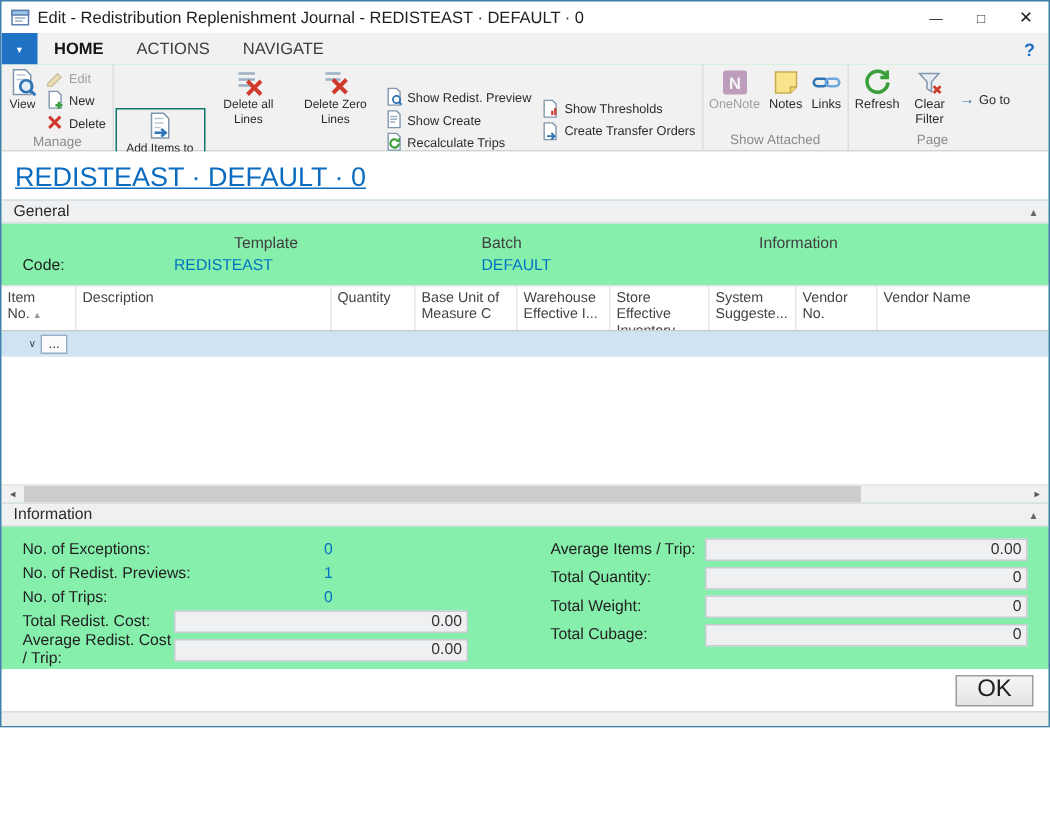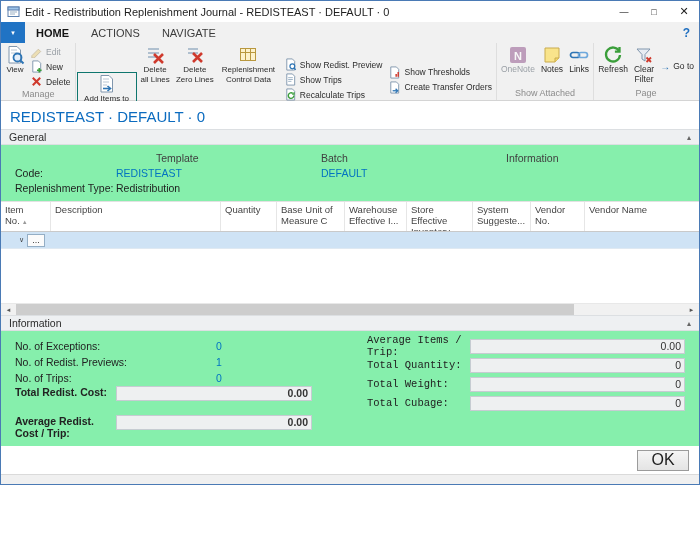--- a/index.html
+++ b/index.html
@@ -42,21 +42,21 @@
   .stack { display:flex; flex-direction:column; justify-content:center; }
   .btn-sm { display:flex; align-items:center; height:15px; padding:0 3px; font-size:8.5px;
             color:#2b2b2b; gap:3px; white-space:nowrap; }
   .dis .lbl, .btn-sm.dis { color:#9aa0a6; }
   .dis svg { opacity:.45; }
   .hl { border:1px solid #0f766e; display:flex; align-self:stretch;margin-top:28px; }
   .ic { display:inline-flex; }
   .goto-arrow { color:#2e75b5; font-weight:bold; font-size:10px; }
 
   
-  .pagetitle { padding:7px 9px 4px; font-size:15px; color:#0b6bbf; background:#fff; flex:0 0 auto; }
+  .pagetitle { padding:7px 9px 4px; font-size:18px; color:#0b6bbf; background:#fff; flex:0 0 auto;text-decoration:underline; }
 
   
   .sect { height:16px; flex:0 0 auto; background:#eef0f2; border-top:1px solid #dcdfe2;
           border-bottom:1px solid #dcdfe2; display:flex; align-items:center; padding:0 8px;
           font-size:10.5px; color:#2b2b2b; }
   .sect .collapse { margin-left:auto; font-size:8px; color:#666; }
 
   
   .genpanel { padding:5px 0 6px 14px; flex:0 0 auto; font-size:10.5px; }
   .genrow { display:grid; grid-template-columns:101px 205px 185px 1fr; height:15px; align-items:center; }
@@ -85,26 +85,26 @@
   .sarr { width:15px; display:flex; align-items:center; justify-content:center; font-size:6px; color:#555; }
   .sthumb { width:558px; background:#cdcdcd; }
   .strack { flex:1; }
 
   
   .infopanel { display:flex; padding:7px 14px 2px; flex:0 0 auto; font-size:10.5px;gap:19px; }
   .info-left { width:352px; }
   .info-right { flex:1; }
   .ilrow { display:flex; height:15px; align-items:center; margin-bottom:1px; }
   .ilabel { width:201px; color:#222; }
-  .ibrow { display:flex; height:16px; margin-bottom:13px;font-weight:bold; }
+  .ibrow { display:flex; height:16px; align-items:center; margin-bottom:3px; }
   .iblabel { width:101px; color:#222; }
   .ibox { width:196px; height:15px; background:#eef0f1; border:1px solid #c6ccd2; text-align:right;
           padding:0 3px; line-height:13px; color:#333; }
   .irrow { display:flex; height:16px; align-items:center; margin-bottom:3px; }
-  .irlabel { width:103px; color:#222;font-family:Liberation Mono, monospace; }
+  .irlabel { width:103px; color:#222; }
   .irbox { width:215px; height:15px; background:#eef0f1; border:1px solid #c6ccd2; text-align:right;
            padding:0 3px; line-height:13px; color:#333; }
 
   
   .footer { height:28px; flex:0 0 auto; display:flex; justify-content:flex-end; align-items:center;
             padding:0 10px; background:#fff; }
   .okbtn { width:52px; height:21px; background:linear-gradient(#f5f5f5,#e4e4e4);
            border:1px solid #9b9b9b; font-family:inherit; font-size:16px; color:#1e1e1e; }
   .strip { height:10px; flex:0 0 auto; background:#f0f0f0; border-top:1px solid #dadada; }
 </style>
@@ -207,48 +207,39 @@
         </div>
         <div class="btn-lg">
           <span class="ic">
             <svg width="20" height="20" viewBox="0 0 20 20">
                 <path d="M3 4h10M3 8h10" stroke="#9ab0c4" stroke-width="1.6"></path>
                 <path d="M8 8l9 9M17 8l-9 9" stroke="#cf3a2d" stroke-width="2.6"></path>
               </svg>
           </span>
           <span class="lbl">Delete Zero Lines</span>
         </div>
-        <div class="btn-lg" style="max-width:74px">
-          <span class="ic">
-            <svg width="20" height="20" viewBox="0 0 20 20">
-                <rect x="2.5" y="3.5" width="15" height="12" fill="#fdf2cc" stroke="#b9983f"></rect>
-                <path d="M2.5 7.5h15M7.5 3.5v12M12.5 3.5v12" stroke="#b9983f"></path>
-              </svg>
-          </span>
-          <span class="lbl">Replenishment Control Data</span>
-        </div>
         <div class="stack">
           <div class="btn-sm">
             <span class="ic">
               <svg width="13" height="13" viewBox="0 0 14 14">
                   <path d="M3 1h6l2.5 2.5V13H3z" fill="#fff" stroke="#8096ad"></path>
                   <circle cx="9" cy="9" r="2.6" fill="none" stroke="#2e75b5" stroke-width="1.3"></circle>
                   <path d="M10.8 10.8l1.8 1.8" stroke="#2e75b5" stroke-width="1.3"></path>
                 </svg>
             </span>
             <span>Show Redist. Preview</span>
           </div>
           <div class="btn-sm">
             <span class="ic">
               <svg width="13" height="13" viewBox="0 0 14 14">
                   <path d="M3 1h6l2.5 2.5V13H3z" fill="#fff" stroke="#8096ad"></path>
                   <path d="M4.5 5h5M4.5 7h5M4.5 9h3.5" stroke="#9ab0c4"></path>
                 </svg>
             </span>
-            <span>Show Trips</span>
+            <span>Show Create</span>
           </div>
           <div class="btn-sm">
             <span class="ic">
               <svg width="13" height="13" viewBox="0 0 14 14">
                   <path d="M3 1h6l2.5 2.5V13H3z" fill="#fff" stroke="#8096ad"></path>
                   <path d="M10.6 8.2a3 3 0 1 1-1.2-2.4" fill="none" stroke="#3a9e3a" stroke-width="1.5"></path>
                   <path d="M10.8 4.5v2h-2" fill="none" stroke="#3a9e3a" stroke-width="1.3"></path>
                 </svg>
             </span>
             <span>Recalculate Trips</span>
@@ -354,26 +345,20 @@
     <div class="genrow">
       <span></span>
       <span class="ghead tpl">Template</span>
       <span class="ghead">Batch</span>
       <span class="ghead">Information</span>
     </div>
     <div class="genrow">
       <span>Code:</span>
       <span class="link">REDISTEAST</span>
       <span class="link">DEFAULT</span>
-      <span></span>
-    </div>
-    <div class="genrow">
-      <span>Replenishment Type:</span>
-      <span>Redistribution</span>
-      <span></span>
       <span></span>
     </div>
   </div>
 
   <div class="gridhead">
     <div class="gh c0">
       <span>Item No.</span><span class="sort">▲</span>
     </div>
     <div class="gh c1">Description</div>
     <div class="gh c2 r">Quantity</div>

